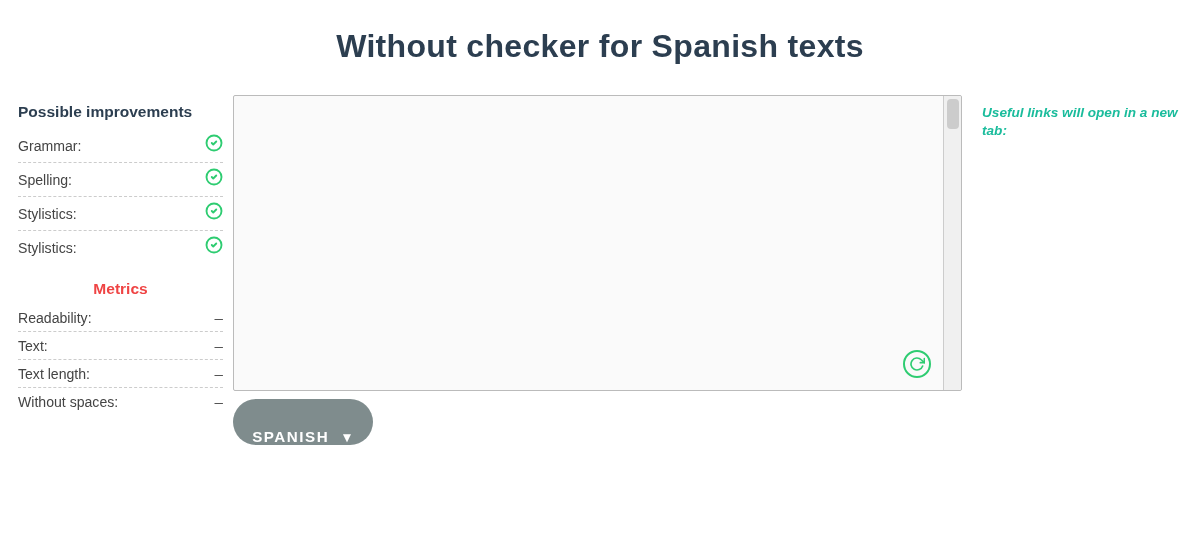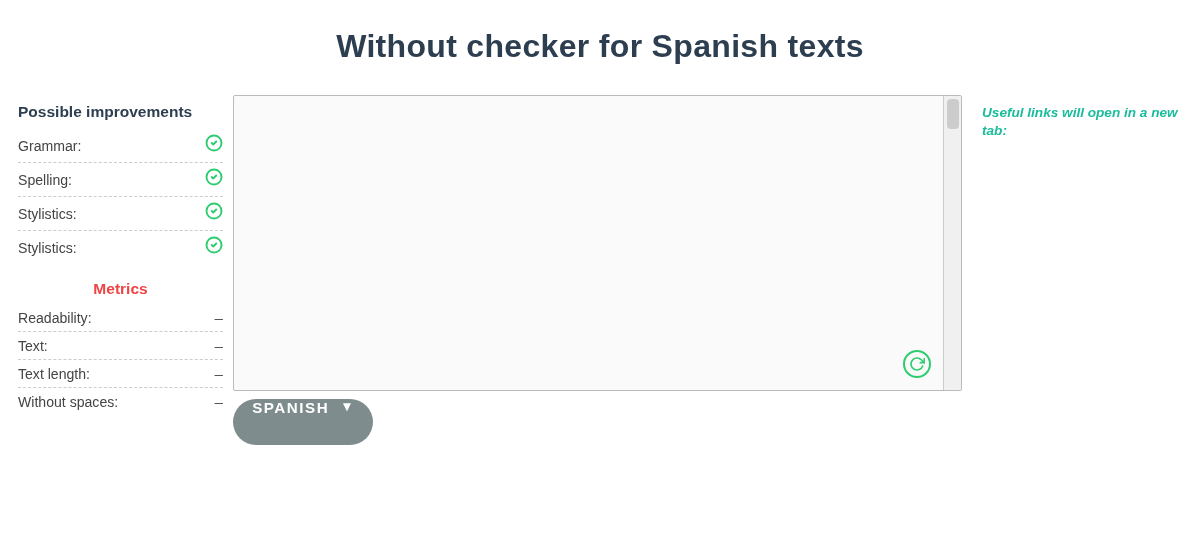--- a/index.html
+++ b/index.html
@@ -127,21 +127,21 @@
       cursor: pointer;
     }
     .bottom-bar {
       display: flex;
       flex-direction: row;
       gap: 10px;
       margin-top: 8px;
     }
     .lang-dropdown {
       display: flex;
-      align-items: flex-start;
+      align-items: flex-end;
       background: #7f8c8d;
       color: #fff;
       border: none;
       border-radius: 25px;
       padding: 0 18px;
       height: 46px;
       font-size: 0.95rem;
       font-weight: 700;
       letter-spacing: 0.08em;
       cursor: pointer;

